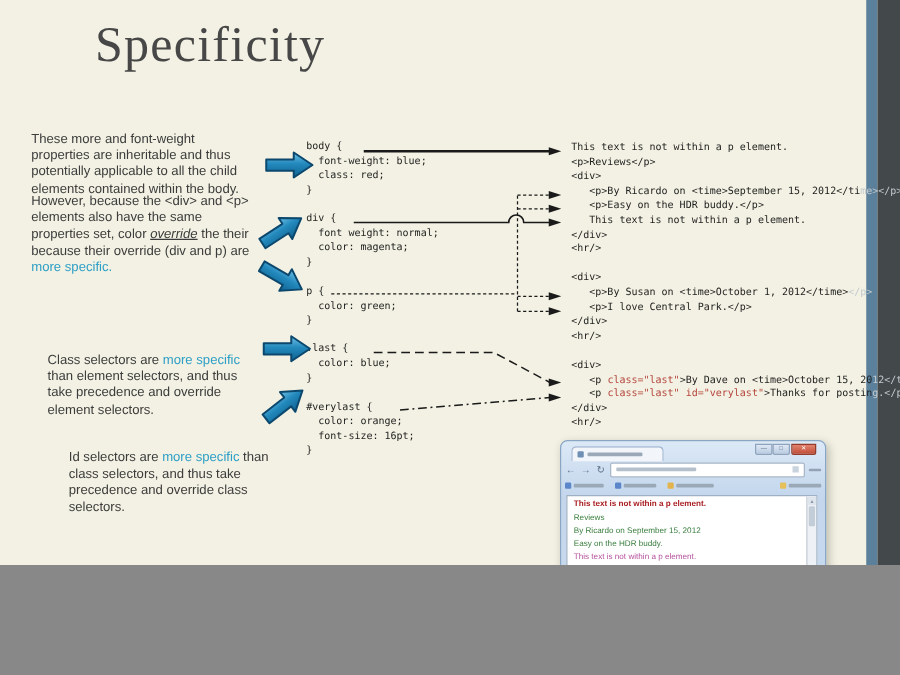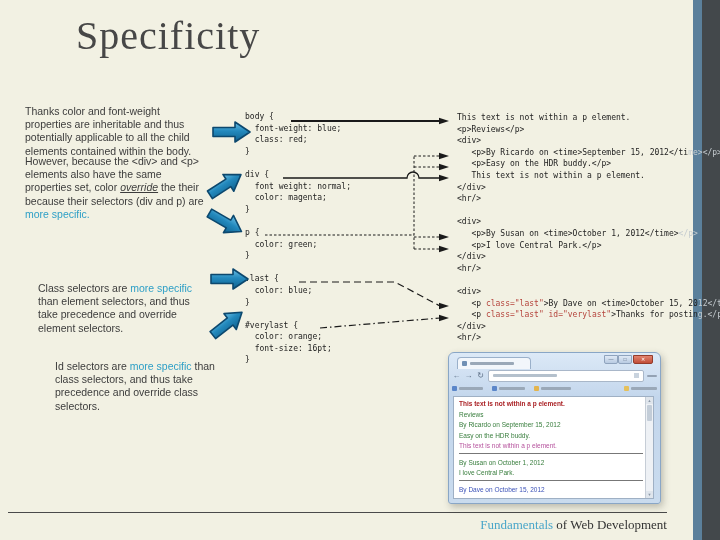--- a/index.html
+++ b/index.html
@@ -1,16 +1,16 @@
 <!DOCTYPE html>
 <html style="--bgcream: #f2f1e3; --accent: #2e9fc6; --attr: #b5443c; --light: #c4cbcf; --tealbar: #5b809b; --darkbar: #43484b; --arrowblue: #1f83b8; --rred: #a91e22; --rgreen: #377d3c; --rmagenta: #b5519c; --rblue: #3c52b8; --rorange: #e9a23b; --footacc: #4aa6c9;"><head>
 <meta charset="utf-8">
 <style>
   html,body{margin:0;padding:0;background:#888;}
-  #slide{position:relative;width:720px;height:540px;background:var(--bgcream,#f2f1e3);overflow:hidden;font-family:"Liberation Sans",sans-serif;}
+  #slide{position:relative;width:720px;height:452px;background:var(--bgcream,#f2f1e3);overflow:hidden;font-family:"Liberation Sans",sans-serif;}
 
   
   #title{position:absolute;left:76px;top:12px;font-family:"Liberation Serif",serif;font-size:40px;color:#474747;letter-spacing:1px;}
 
   
   .para{position:absolute;color:#3c3c3c;font-size:10.5px;}
   .para .pline{height:13.2px;line-height:13.2px;white-space:pre;}
   #para1{left:25px;top:105px;}
   #para2{left:25px;top:155px;}
   #para3{left:38px;top:266px;margin-top:16px;}
@@ -71,30 +71,30 @@
   #footer .seg-footacc{color:var(--footacc,#4aa6c9);}
 </style>
 </head>
 <body>
 
 <div id="slide">
 
   <div id="title">Specificity</div>
 
   <div id="para1" class="para">
-      <div class="pline">Thanks color and font-weight</div>
+      <div class="pline">These more and font-weight</div>
       <div class="pline">properties are inheritable and thus</div>
       <div class="pline">potentially applicable to all the child</div>
       <div class="pline">elements contained within the body.</div>
     </div>
   <div id="para2" class="para">
       <div class="pline">However, because the &lt;div&gt; and &lt;p&gt;</div>
       <div class="pline">elements also have the same</div>
       <div class="pline"><span>properties set, color </span><span class="seg-italic">override</span><span> the their</span></div>
-      <div class="pline">because their selectors (div and p) are</div>
+      <div class="pline">because their override (div and p) are</div>
       <div class="pline"><span class="seg-accent">more specific.</span></div>
     </div>
   <div id="para3" class="para">
       <div class="pline"><span>Class selectors are </span><span class="seg-accent">more specific</span></div>
       <div class="pline">than element selectors, and thus</div>
       <div class="pline">take precedence and override</div>
       <div class="pline">element selectors.</div>
     </div>
   <div id="para4" class="para">
       <div class="pline"><span>Id selectors are </span><span class="seg-accent">more specific</span><span> than</span></div>

